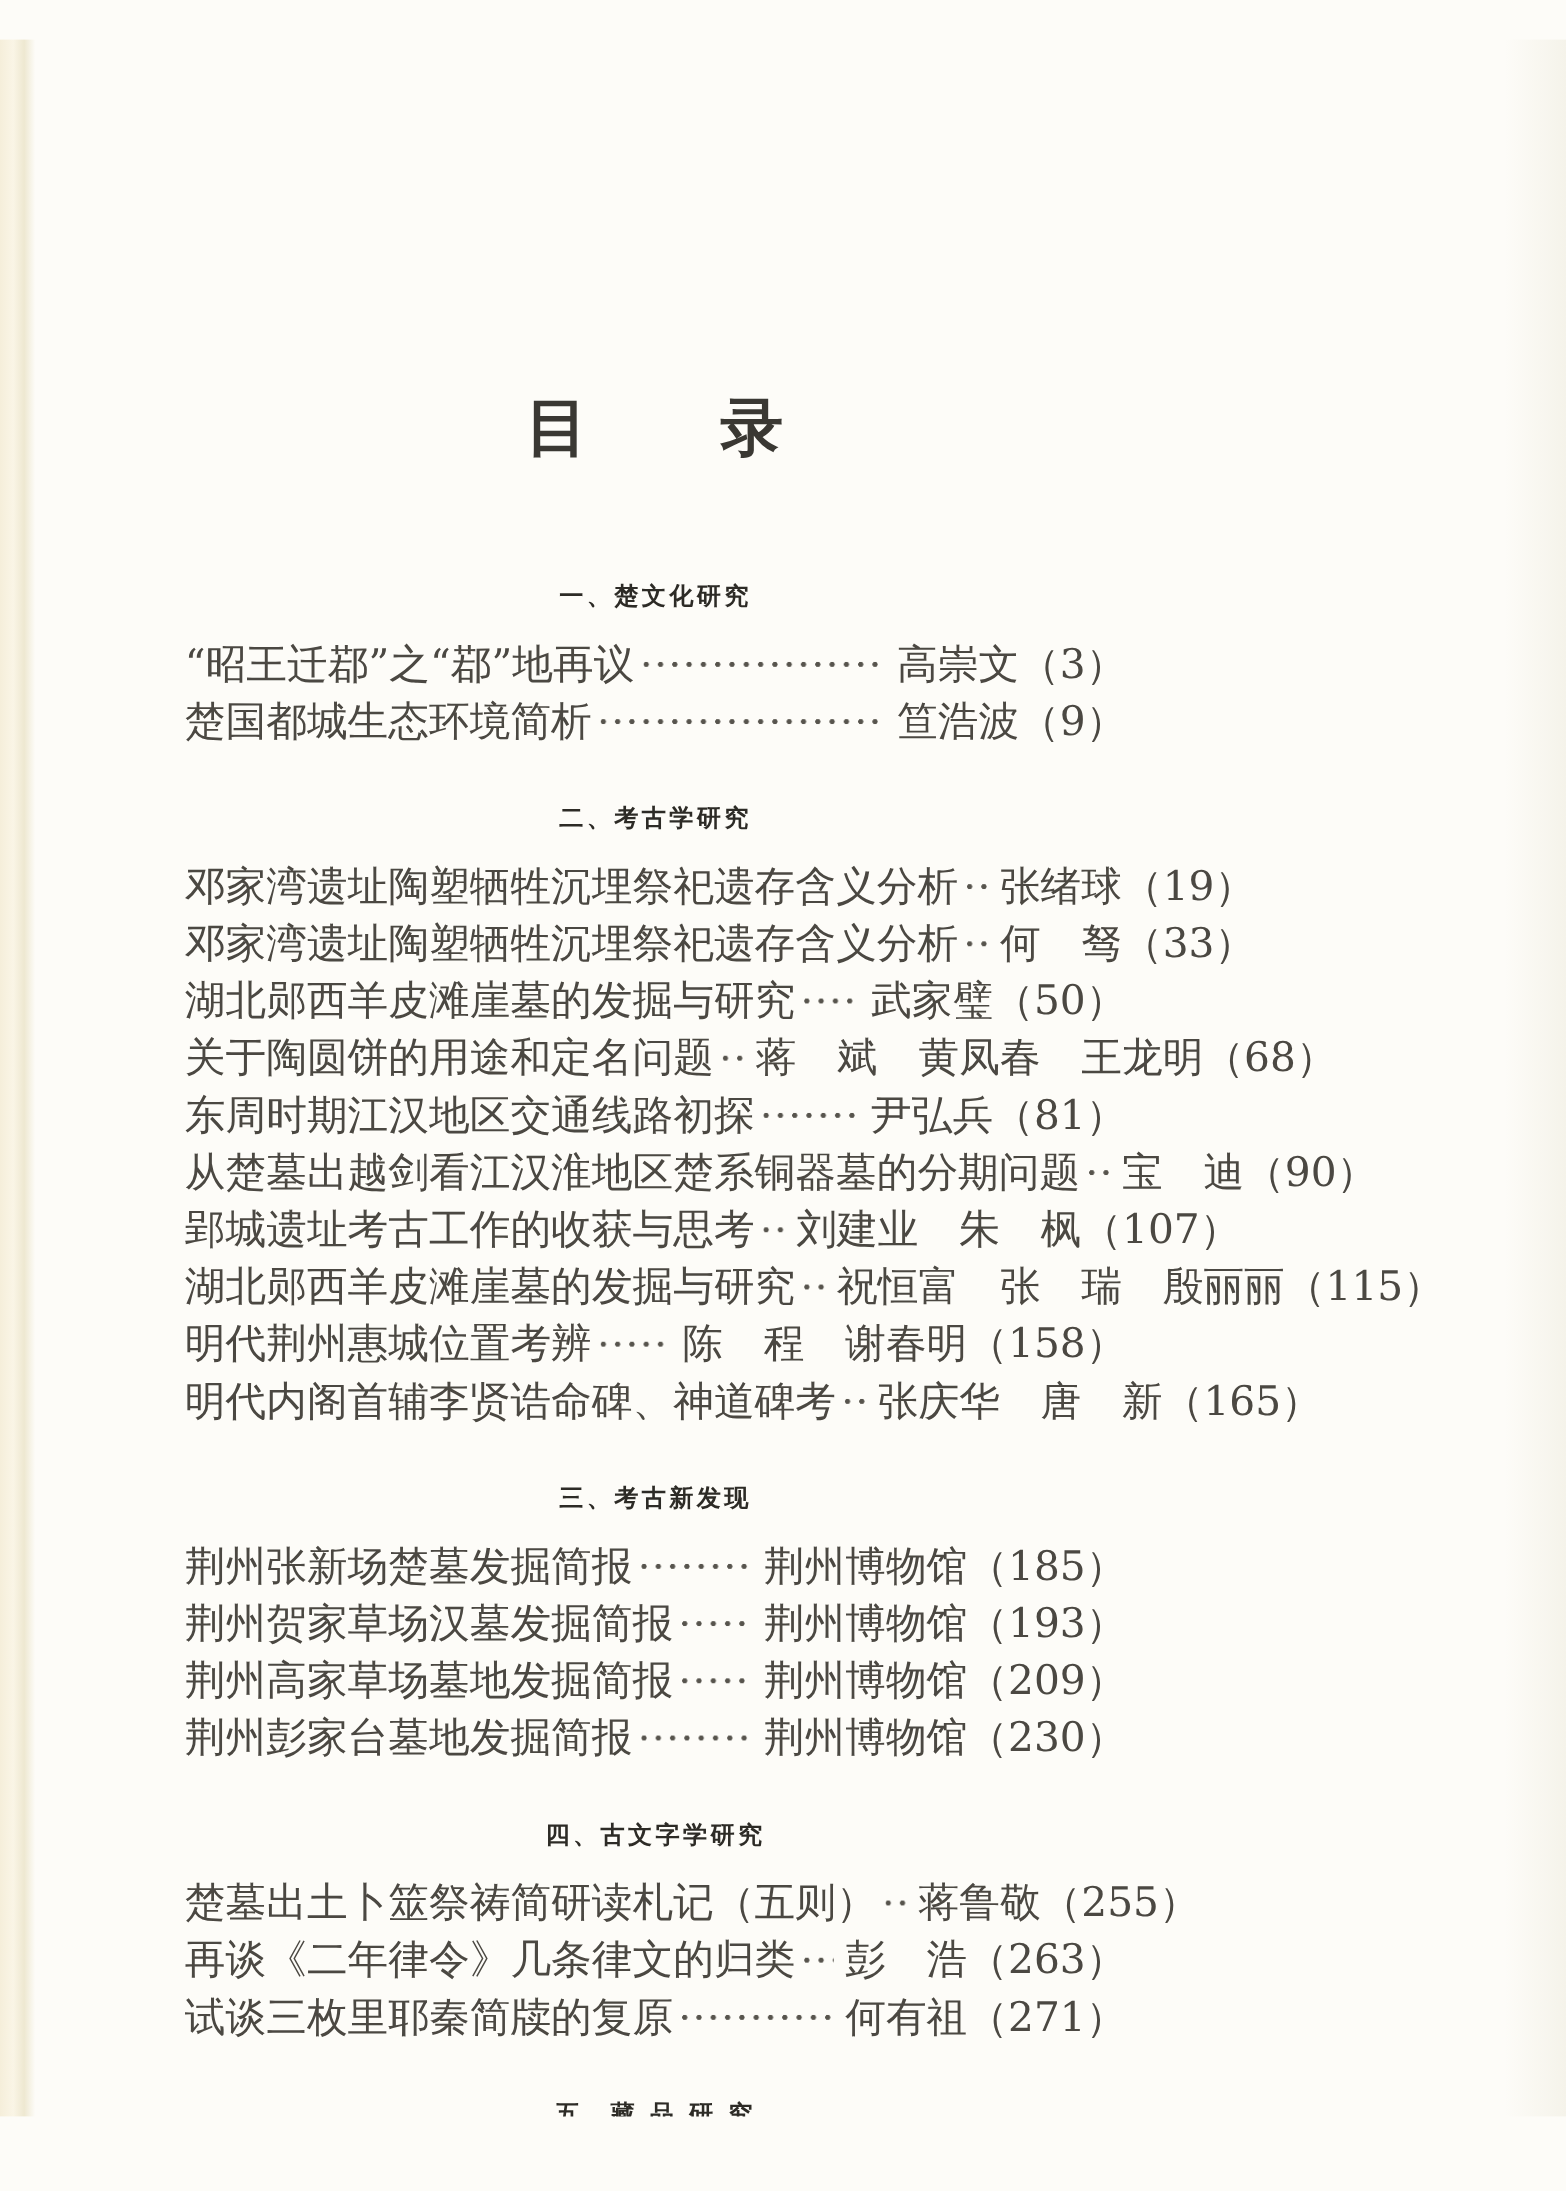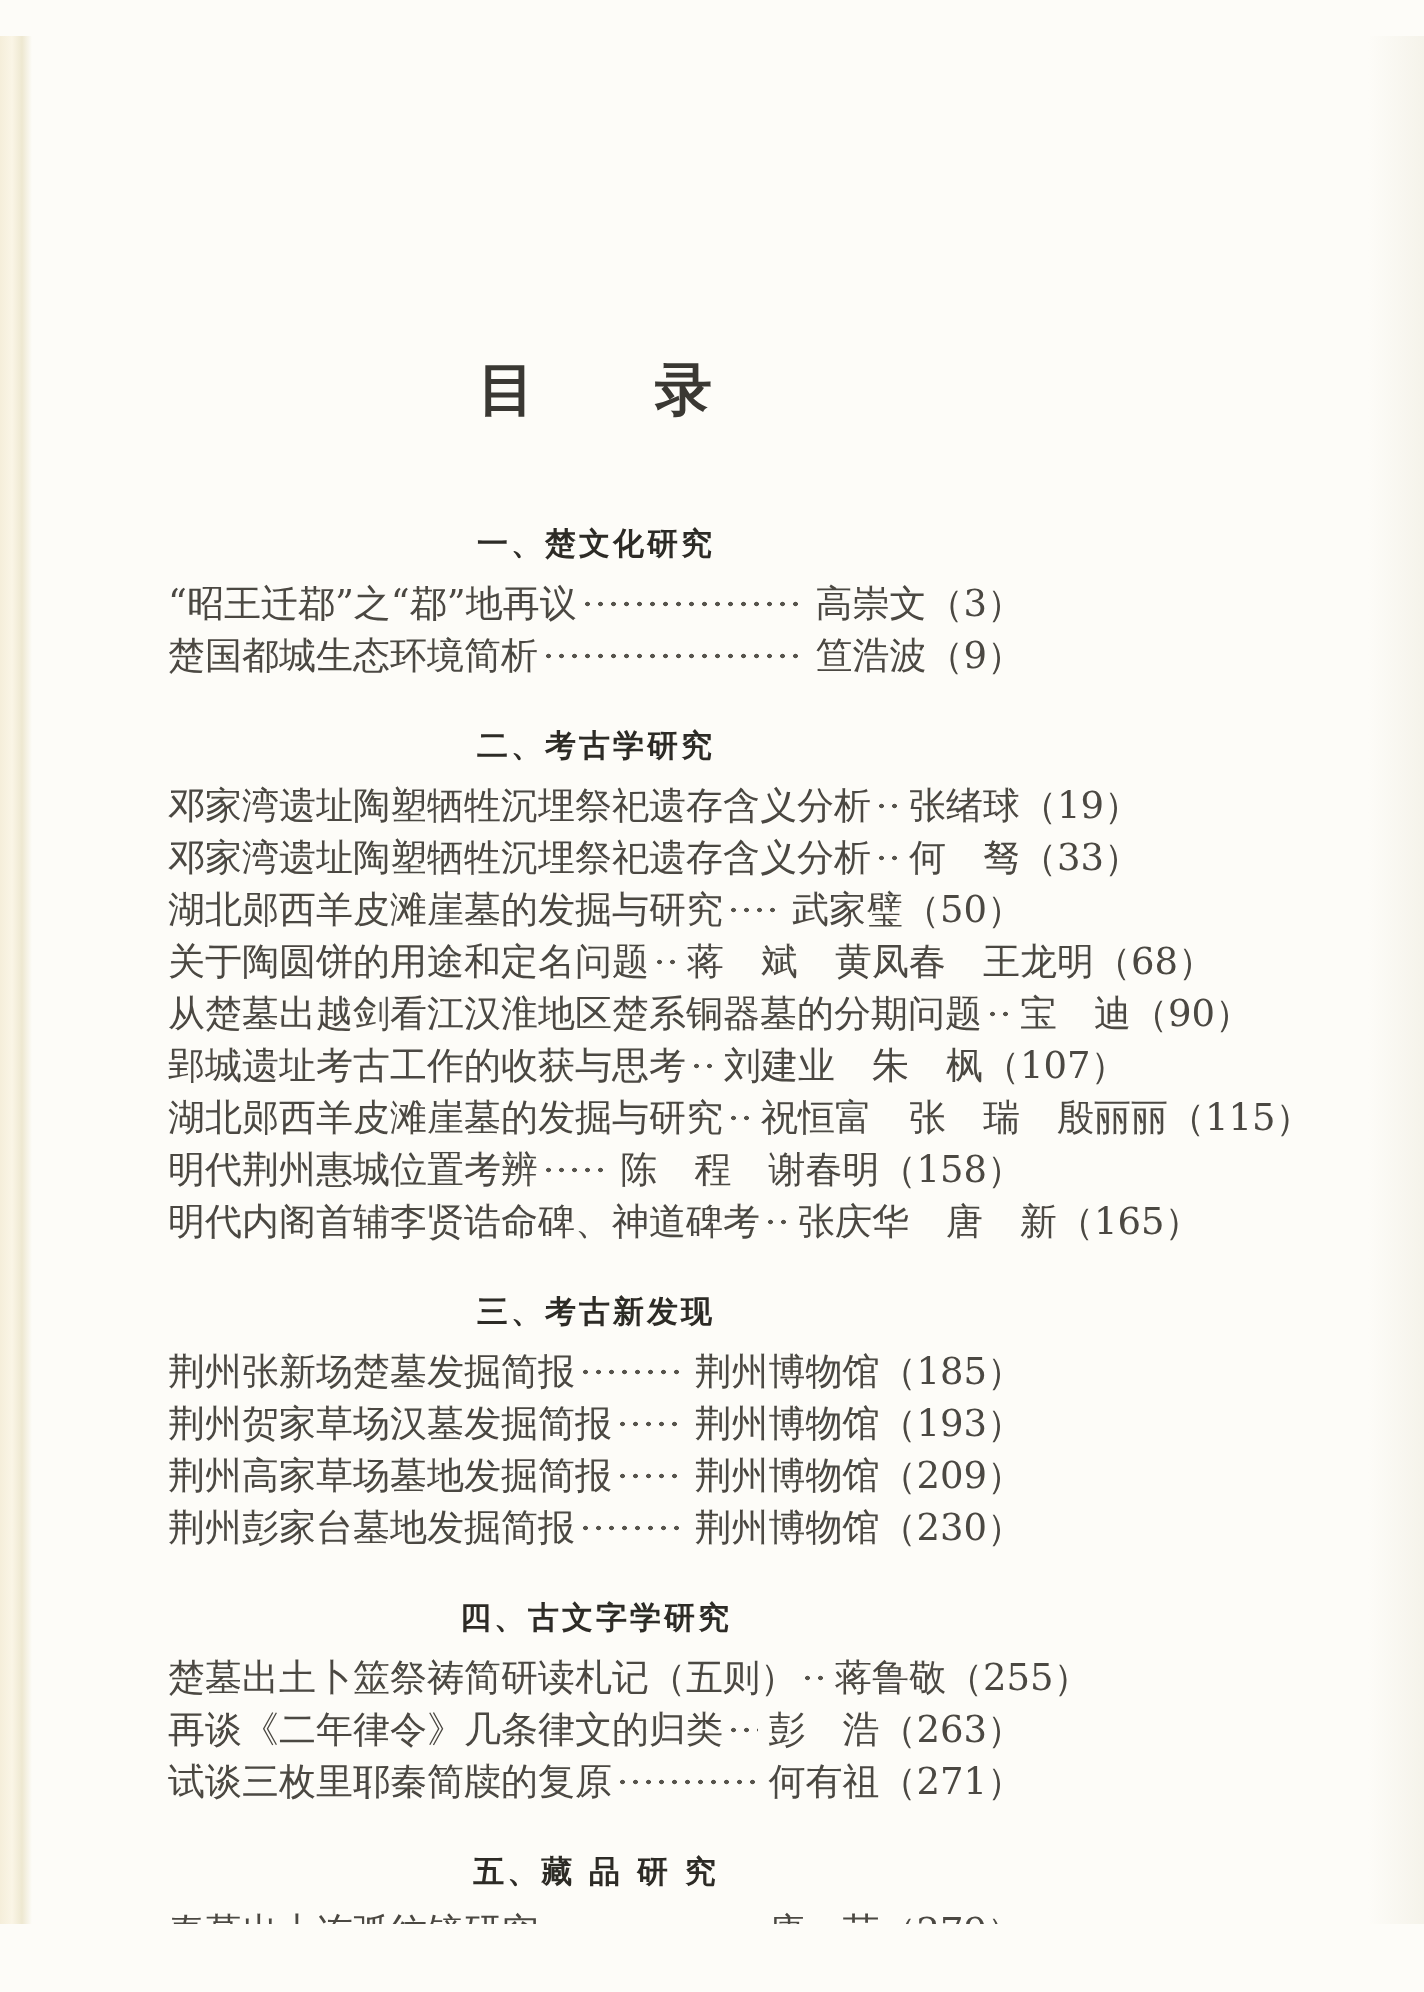--- a/index.html
+++ b/index.html
@@ -28,21 +28,21 @@
     font-weight:700;
     line-height:70px;
     text-align:center;
     color:#3a3833;
     letter-spacing:2px;
   }
   .heading{
     margin:40px 0 12px 0;
     font-family:"DejaVu Sans","Liberation Sans",sans-serif;
     font-weight:700;
-    font-size:31px;
+    font-size:22px;
     line-height:46px;
     text-align:center;
     color:#2d2b26;
     letter-spacing:3px;
   }
   section:first-of-type .heading{margin-top:96px;}
   .entry{
     display:flex;
     align-items:center;
     line-height:52px;
@@ -106,20 +106,26 @@
             <span class="a">武家璧</span>
             <span class="p">（50）</span>
           </div>
           <div class="entry">
             <span class="t">关于陶圆饼的用途和定名问题</span>
             <span class="dots"></span>
             <span class="a">蒋　斌　黄凤春　王龙明</span>
             <span class="p">（68）</span>
           </div>
           <div class="entry">
+            <span class="t">东周时期江汉地区交通线路初探</span>
+            <span class="dots"></span>
+            <span class="a">尹弘兵</span>
+            <span class="p">（81）</span>
+          </div>
+          <div class="entry">
             <span class="t">从楚墓出越剑看江汉淮地区楚系铜器墓的分期问题</span>
             <span class="dots"></span>
             <span class="a">宝　迪</span>
             <span class="p">（90）</span>
           </div>
           <div class="entry">
             <span class="t">郢城遗址考古工作的收获与思考</span>
             <span class="dots"></span>
             <span class="a">刘建业　朱　枫</span>
             <span class="p">（107）</span>

